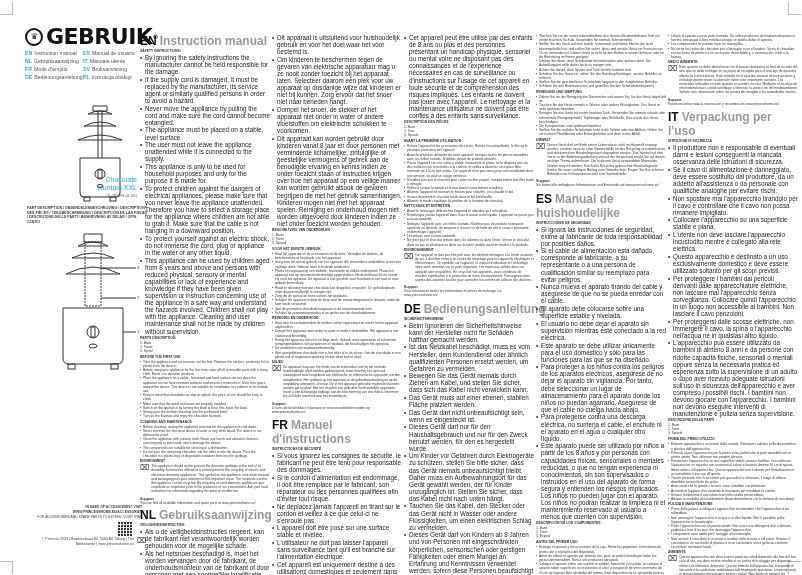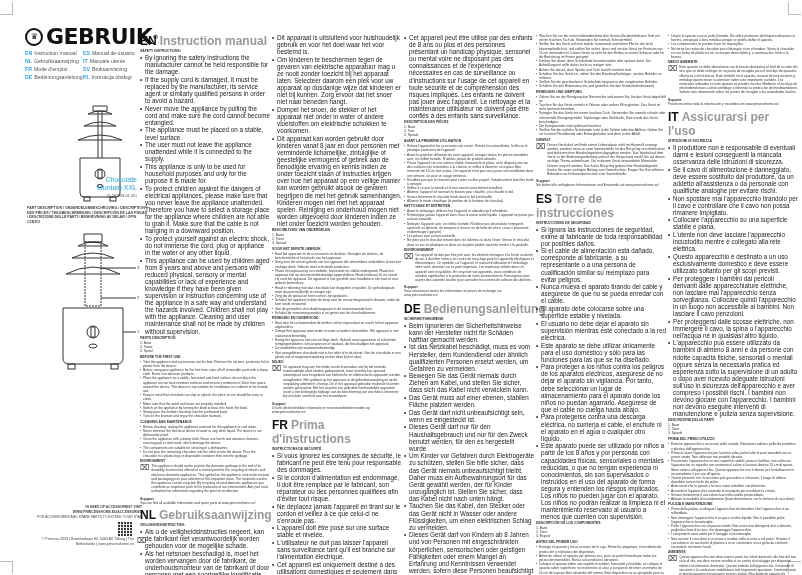--- a/index.html
+++ b/index.html
@@ -227,21 +227,21 @@
     </ul>
     <div class="sub">MILIEU</div>
     <div class="env">
         <span class="bin">⌧</span>
         <p class="small-p">Dit apparaat mag aan het einde van de levensduur niet bij het normale huishoudelijke afval worden gedeponeerd, maar moet bij een speciaal inzamelpunt voor hergebruik van elektrische en elektronische apparaten worden aangeboden. Het symbool op het apparaat, in de gebruiksaanwijzing en op de verpakking attendeert u hierop. De in het apparaat gebruikte materialen kunnen worden gerecycled. Met het recyclen van gebruikte huishoudelijke apparaten levert u een belangrijke bijdrage aan de bescherming van ons milieu. Informeer bij uw lokale overheid naar het inzamelpunt.</p>
       </div>
     <div class="support-h">Support</div>
     <p class="small-p">U kunt alle beschikbare informatie en reserveonderdelen vinden op www.princesshome.eu!</p>
 
     <div class="sec" style="margin-top:4px;">
-      <h2><span class="lc">FR</span><span>Prima d'instructions</span></h2>
+      <h2><span class="lc">FR</span><span>Manuel d'instructions</span></h2>
       <div class="sub">INSTRUCTIONS DE SÉCURITÉ</div>
       <ul class="big">
         <li>Si vous ignorez les consignes de sécurité, le fabricant ne peut être tenu pour responsable des dommages.</li>
         <li>Si le cordon d'alimentation est endommagé, il doit être remplacé par le fabricant, son réparateur ou des personnes qualifiées afin d'éviter tout risque.</li>
         <li>Ne déplacez jamais l'appareil en tirant sur le cordon et veillez à ce que celui-ci ne s'enroule pas.</li>
         <li>L'appareil doit être posé sur une surface stable et nivelée.</li>
         <li>L'utilisateur ne doit pas laisser l'appareil sans surveillance tant qu'il est branché sur l'alimentation électrique.</li>
         <li>Cet appareil est uniquement destiné à des utilisations domestiques et seulement dans le but pour lequel il est fabriqué.</li>
 
       </ul>
@@ -323,21 +323,21 @@
     </ul>
     <div class="sub">UMWELT</div>
     <div class="env">
         <span class="bin">⌧</span>
         <p class="small-p">Dieses Gerät darf am Ende seiner Lebensdauer nicht im Hausmüll entsorgt werden, sondern muss an einer Sammelstelle für das Recycling von elektrischen und elektronischen Haushaltsgeräten abgegeben werden. Das Symbol auf dem Gerät, in der Bedienungsanleitung und auf der Verpackung macht Sie auf dieses wichtige Thema aufmerksam. Die in diesem Gerät verwendeten Materialien können recycelt werden. Durch das Recycling gebrauchter Haushaltsgeräte leisten Sie einen wichtigen Beitrag zum Umweltschutz. Fragen Sie Ihre örtlichen Behörden nach Informationen über eine Sammelstelle.</p>
       </div>
     <div class="support-h">Support</div>
     <p class="small-p">Sie finden alle verfügbaren Informationen und Ersatzteile auf www.princesshome.eu!</p>
 
     <div class="sec" style="margin-top:4px;">
-      <h2><span class="lc">ES</span><span>Torre de instrucciones</span></h2>
+      <h2><span class="lc">ES</span><span>Manual de huishoudelijke</span></h2>
       <div class="sub">INSTRUCCIONES DE SEGURIDAD</div>
       <ul class="big">
         <li>Si ignora las instrucciones de seguridad, exime al fabricante de toda responsabilidad por posibles daños.</li>
         <li>Si el cable de alimentación está dañado, corresponde al fabricante, a su representante o a una persona de cualificación similar su reemplazo para evitar peligros.</li>
         <li>Nunca mueva el aparato tirando del cable y asegúrese de que no se pueda enredar con el cable.</li>
         <li>El aparato debe colocarse sobre una superficie estable y nivelada.</li>
         <li>El usuario no debe dejar el aparato sin supervisión mientras esté conectado a la red eléctrica.</li>
         <li>Este aparato se debe utilizar únicamente para el uso doméstico y sólo para las funciones para las que se ha diseñado.</li>
         <li>Para proteger a los niños contra los peligros de los aparatos eléctricos, asegúrese de no dejar el aparato sin vigilancia. Por tanto, debe seleccionar un lugar de almacenamiento para el aparato donde los niños no puedan agarrarlo. Asegúrese de que el cable no cuelga hacia abajo.</li>
         <li>Para protegerse contra una descarga eléctrica, no sumerja el cable, el enchufe ni el aparato en el agua o cualquier otro líquido.</li>
@@ -368,21 +368,21 @@
     </ul>
     <div class="sub">MEDIO AMBIENTE</div>
     <div class="env">
         <span class="bin">⌧</span>
         <p class="small-p">Este aparato no debe desecharse con la basura doméstica al final de su vida útil, sino que se debe entregar en un punto de recogida para el reciclaje de aparatos eléctricos y electrónicos. Este símbolo en el aparato, manual de instrucciones y embalaje quiere atraer su atención sobre este importante cuestión. Los materiales utilizados en este aparato se pueden reciclar. Mediante el reciclaje de electrodomésticos, usted contribuye a fomentar la protección del medioambiente. Solicite más información sobre los puntos de recogida a las autoridades locales.</p>
       </div>
     <div class="support-h">Soporte</div>
     <p class="small-p">Puede encontrar toda la información y recambios en www.princesshome.eu!</p>
 
     <div class="sec" style="margin-top:4px;">
-      <h2><span class="lc">IT</span><span>Assicurarsi per l'uso</span></h2>
+      <h2><span class="lc">IT</span><span>Verpackung per l'uso</span></h2>
       <div class="sub">ISTRUZIONI DI SICUREZZA</div>
       <ul class="big">
         <li>Il produttore non è responsabile di eventuali danni e lesioni conseguenti la mancata osservanza delle istruzioni di sicurezza.</li>
         <li>Se il cavo di alimentazione è danneggiato, deve essere sostituito dal produttore, da un addetto all'assistenza o da personale con qualifiche analoghe per evitare rischi.</li>
         <li>Non spostare mai l'apparecchio tirandolo per il cavo e controllare che il cavo non possa rimanere impigliato.</li>
         <li>Collocare l'apparecchio su una superficie stabile e piana.</li>
         <li>L'utente non deve lasciare l'apparecchio incustodito mentre è collegato alla rete elettrica.</li>
         <li>Questo apparecchio è destinato a un uso esclusivamente domestico e deve essere utilizzato soltanto per gli scopi previsti.</li>
         <li>Per proteggere i bambini dai pericoli derivanti dalle apparecchiature elettriche, non lasciare mai l'apparecchio senza sorveglianza. Collocare quindi l'apparecchio in un luogo non accessibile ai bambini. Non lasciare il cavo penzoloni.</li>
         <li>Per proteggersi dalle scosse elettriche, non immergere il cavo, la spina o l'apparecchio nell'acqua né in qualsiasi altro liquido.</li>

